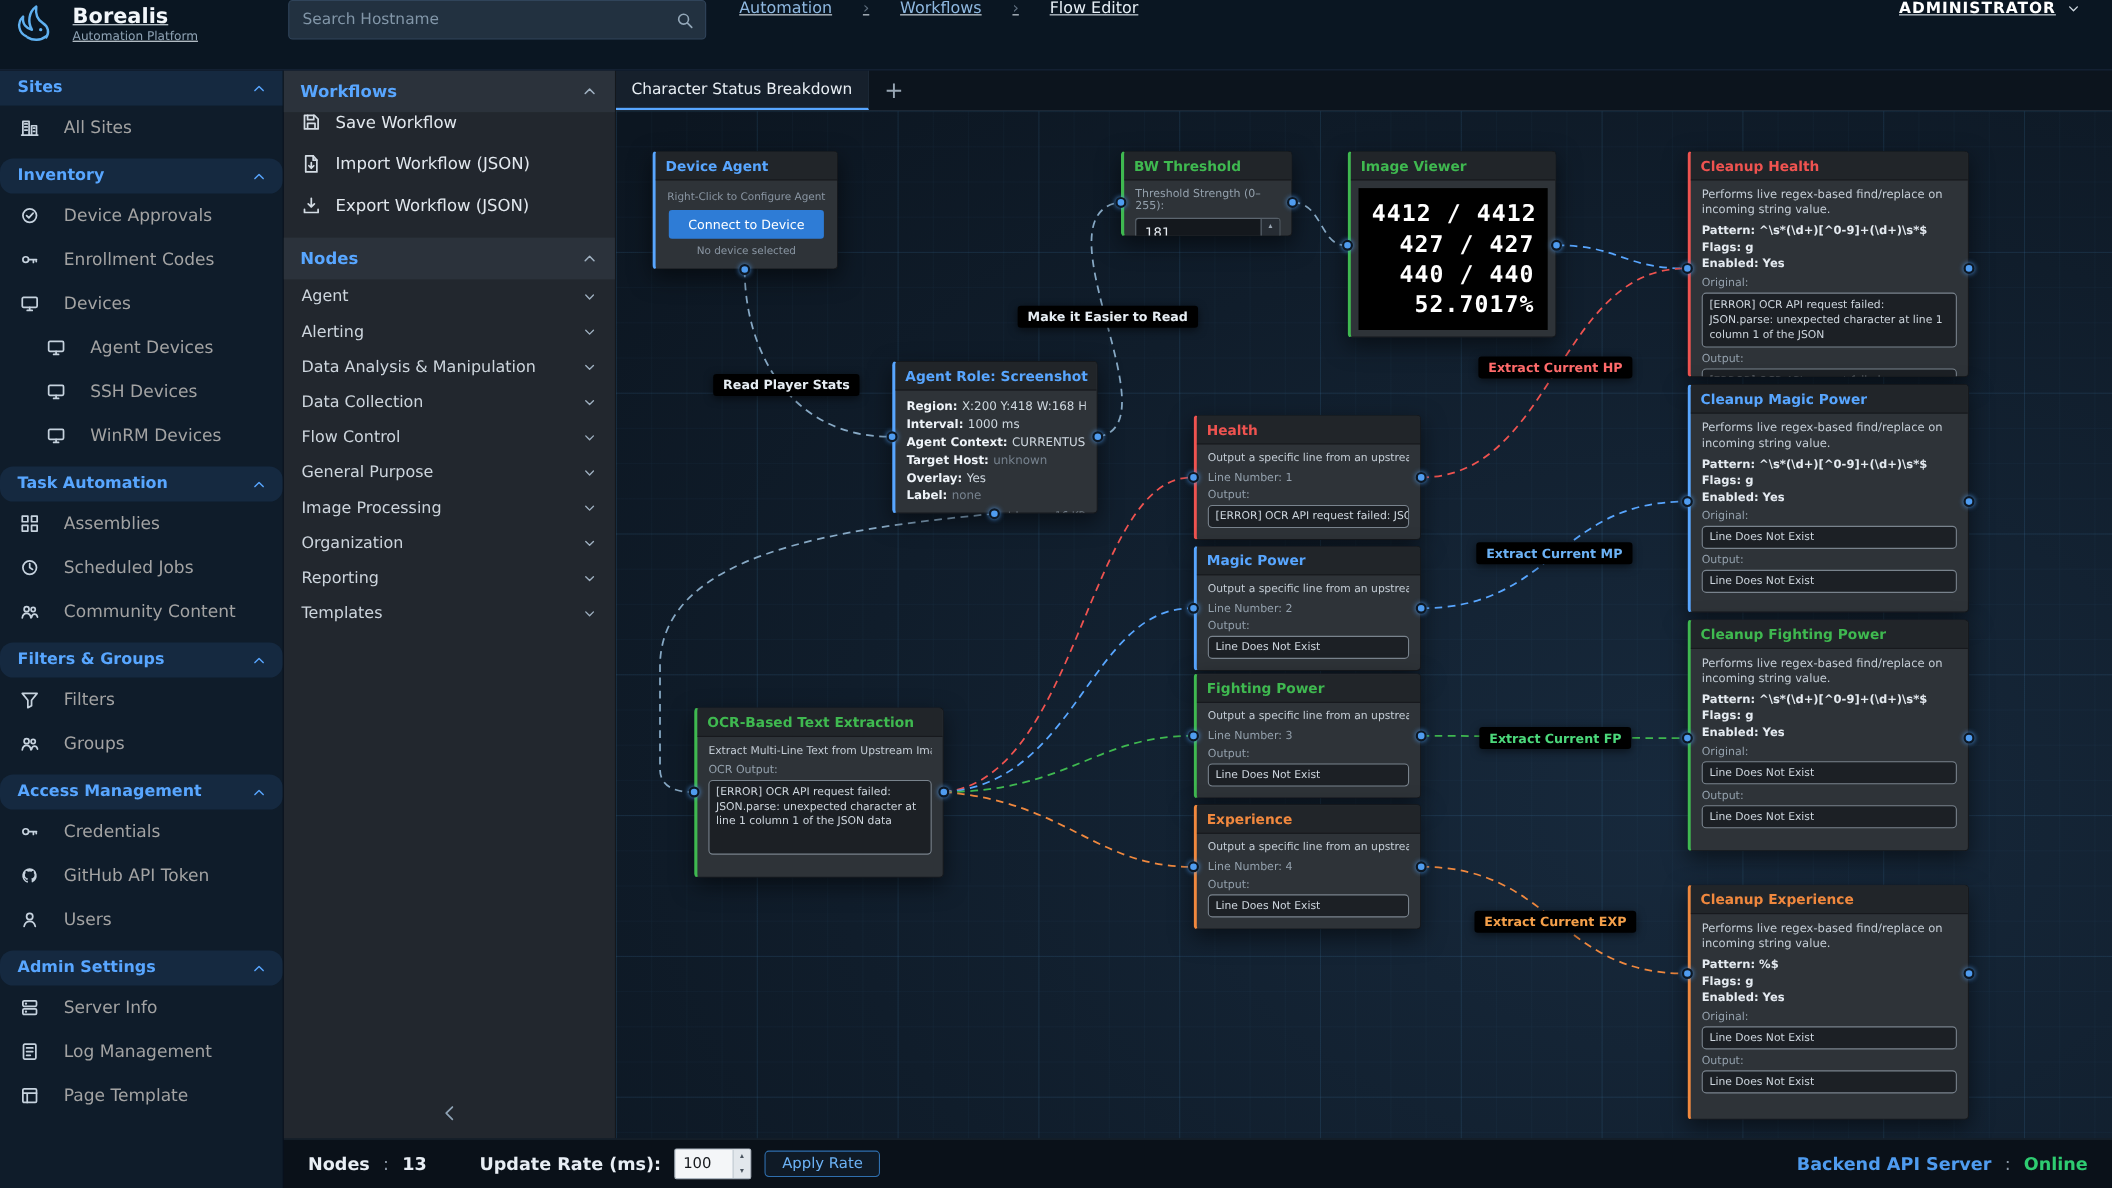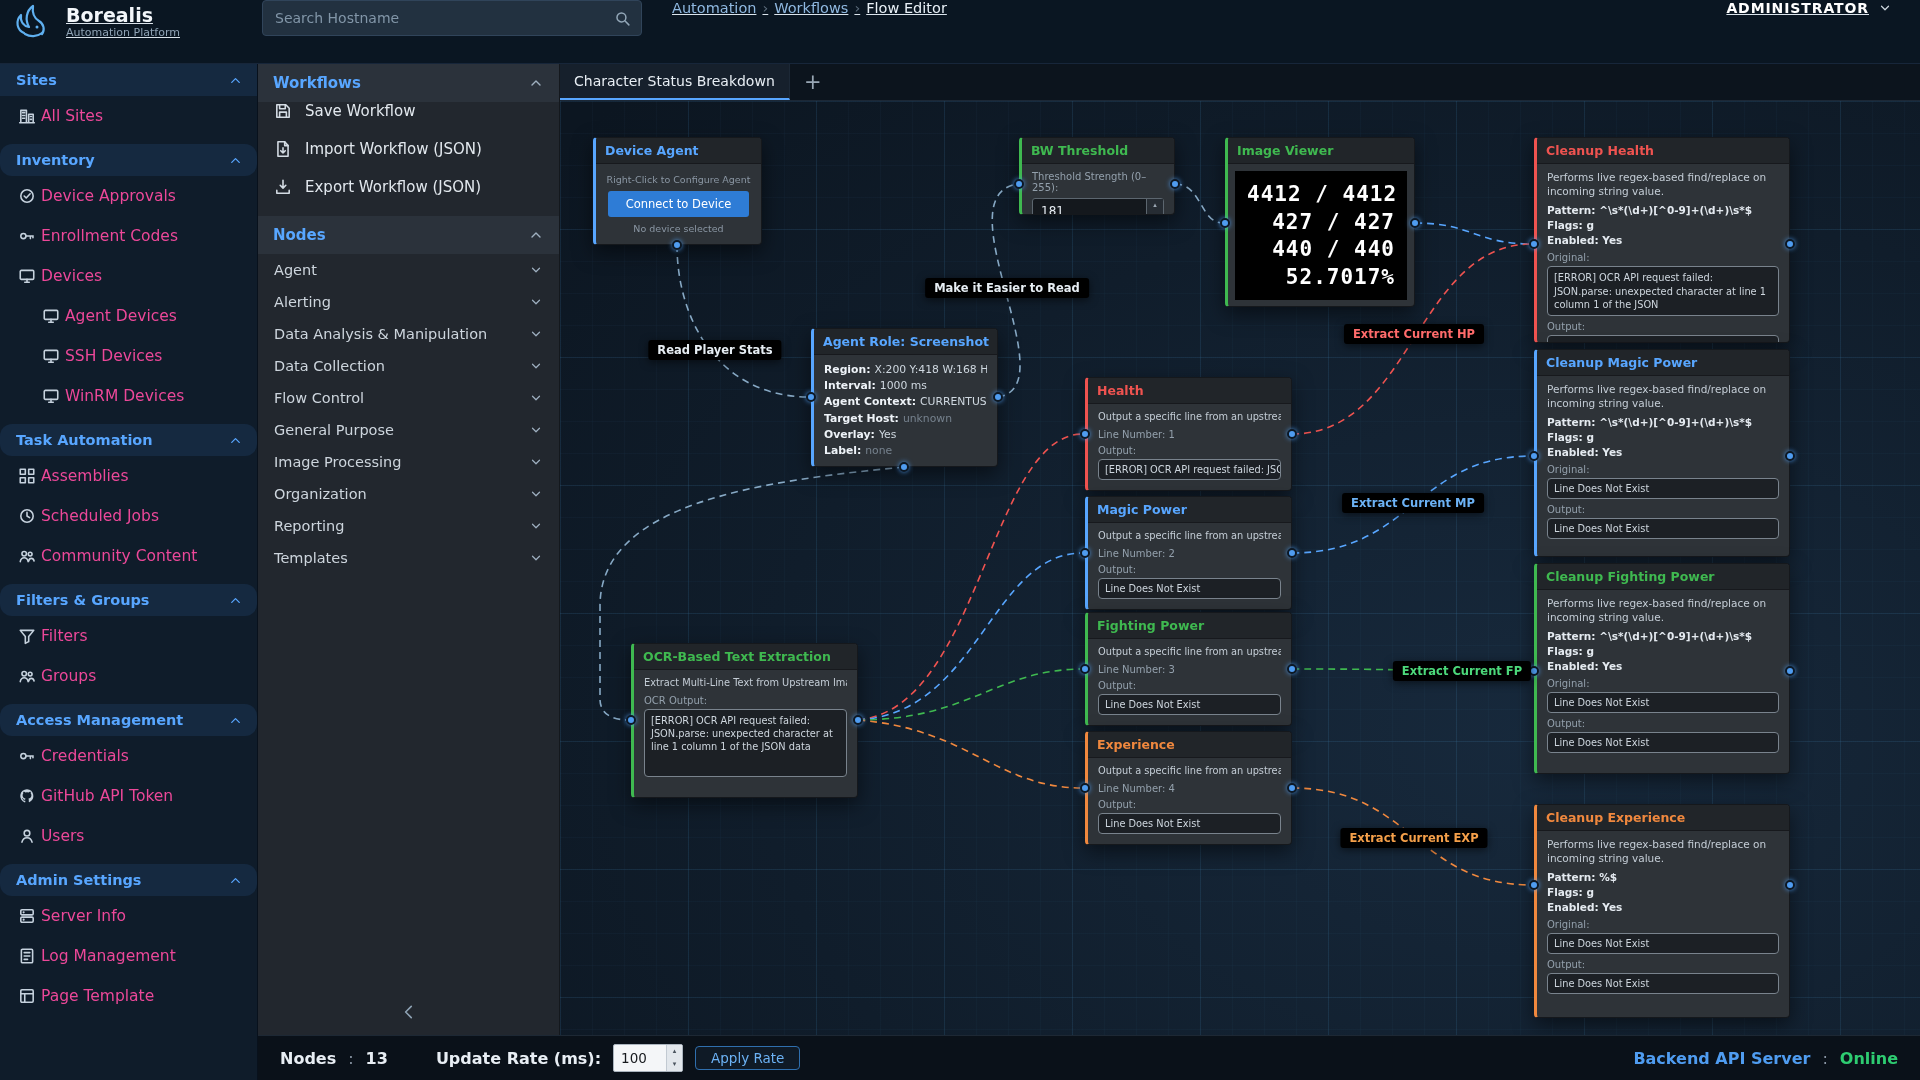--- a/index.html
+++ b/index.html
@@ -13,37 +13,37 @@
   .brand { width:258px; display:flex; align-items:center; gap:10px; padding-left:12px; flex:none; }
   .brand-logo { width:44px; height:44px; flex:none; }
   .brand-title { font-size:19px; font-weight:bold; color:#f2f6fa; line-height:1.1; }
   .brand-sub { font-size:11px; color:#8fa3b5; }
   .searchbox { position:relative; width:380px; height:36px; background:#223140; border:1px solid #30445a;
     border-radius:4px; margin-left:4px; flex:none; }
   .searchbox input { width:100%; height:100%; background:transparent; border:none; outline:none;
     color:#dfe8f0; font-size:14px; padding:0 36px 0 12px; font-family:inherit; }
   .searchbox input::placeholder { color:#8296a8; }
   .search-ico { position:absolute; right:10px; top:9px; width:17px; height:17px; color:#93a7b8; }
-  .breadcrumb { display:flex; align-items:center; gap:6px; margin-left:30px; font-size:14.5px; }
+  .breadcrumb { display:flex; align-items:center; gap:28px; margin-left:30px; font-size:14.5px; }
   .bc-item { color:#8fb8e0; cursor:pointer; }
   .bc-item.last { color:#e8f0f7; }
   .bc-sep { color:#5c6c7c; }
   .admin { margin-left:auto; display:flex; align-items:center; gap:9px; padding-right:28px;
     color:#ffffff; font-weight:bold; font-size:14px; letter-spacing:0.9px; cursor:pointer; }
   .admin .chev { width:14px; height:14px; color:#cfd8e0; }
 
   
   .sidebar { position:absolute; left:0; top:64px; width:258px; bottom:0; background:#0f1c2a;
     border-right:1px solid #08111c; overflow:hidden; z-index:10; }
   .sb-head { height:32px; background:#152940; color:#58a6ff; font-weight:bold; font-size:14.5px;
     display:flex; align-items:center; justify-content:space-between; padding:0 14px 0 16px; cursor:pointer; }
   .sb-head + .sb-head, .sb-item + .sb-head { margin-top:8px;border-radius:12px; }
   .sb-chev { width:15px; height:15px; color:#58a6ff; }
-  .sb-item { height:40px; display:flex; align-items:center; gap:5px; padding-left:18px;
-    color:#ec4899; font-size:15.5px; cursor:pointer; }
+  .sb-item { height:40px; display:flex; align-items:center; gap:22px; padding-left:18px;
+    color:#a3a3a3; font-size:15.5px; cursor:pointer; }
   .sb-item.indent { padding-left:42px; }
   .sb-ico { width:18px; height:18px; color:#c6d2de; flex:none; }
   .sb-ico svg, .sb-chev svg, .wf-ico svg, .wf-chev svg, .search-ico svg, .chev svg,
   .head-ico svg, .wf-collapse svg { width:100%; height:100%; display:block; }
 
   
   .wfpanel { position:absolute; left:258px; top:64px; width:302px; height:971px; background:#22272e;
     border-right:1px solid #14181d; z-index:10; }
   .wf-head { height:38px; background:#2b323b; color:#58a6ff; font-weight:bold; font-size:15px;
     display:flex; align-items:center; justify-content:space-between; padding:0 15px; cursor:pointer; }
@@ -762,21 +762,21 @@
     <div class="port" style="left: 974px; top: 355px;"></div>
     <div class="port" style="left: 1230px; top: 355px;"></div>
     <div class="port" style="left: 974px; top: 570px;"></div>
     <div class="port" style="left: 1230px; top: 570px;"></div>
     <div class="port" style="left: 974px; top: 784px;"></div>
     <div class="port" style="left: 1230px; top: 784px;"></div>
     <div class="edge-label" style="left: 155px; top: 249px; color: rgb(230, 237, 243);">Read Player Stats</div>
     <div class="edge-label" style="left: 447px; top: 187px; color: rgb(230, 237, 243);">Make it Easier to Read</div>
     <div class="edge-label" style="left: 854px; top: 233px; color: rgb(255, 107, 107);">Extract Current HP</div>
     <div class="edge-label" style="left: 853px; top: 402px; color: rgb(108, 178, 245);">Extract Current MP</div>
-    <div class="edge-label" style="left: 902px; top: 570px; color: rgb(76, 217, 123);">Extract Current FP</div>
+    <div class="edge-label" style="left: 854px; top: 570px; color: rgb(76, 217, 123);">Extract Current FP</div>
     <div class="edge-label" style="left: 854px; top: 737px; color: rgb(245, 160, 74);">Extract Current EXP</div>
   </div>
 
 <div class="statusbar">
   <span class="sb-strong">Nodes</span>
   <span class="sb-dim">:</span>
   <span class="sb-strong">13</span>
   <span class="gap24"></span>
   <span class="sb-strong">Update Rate (ms):</span>
   <span class="rate-input">

